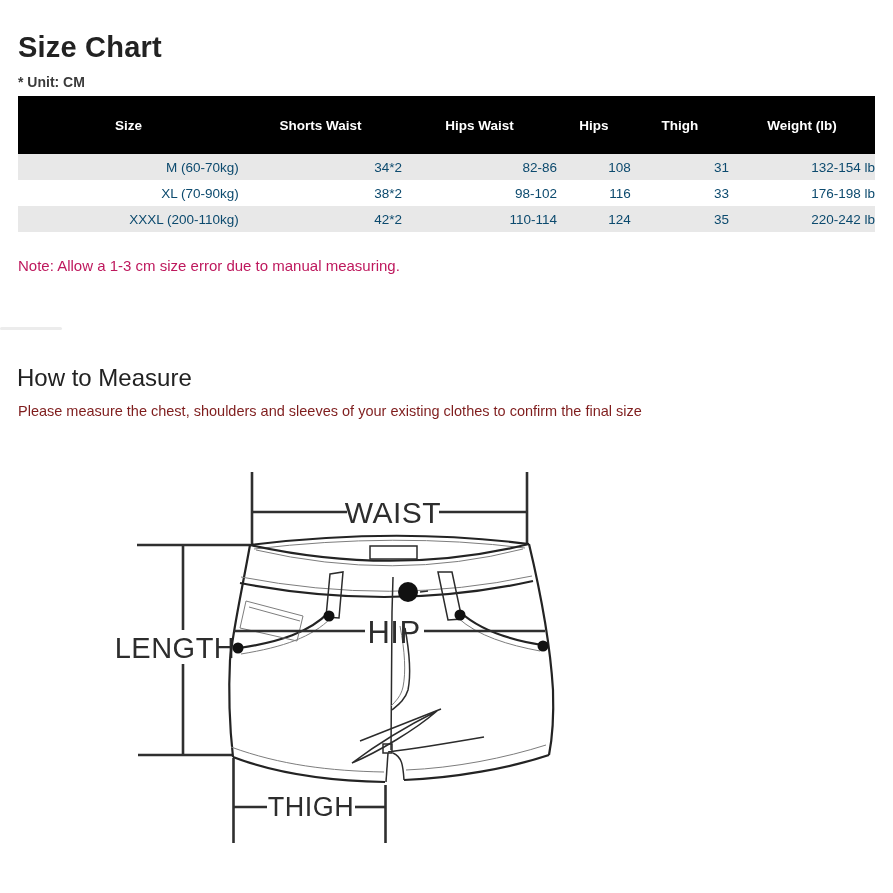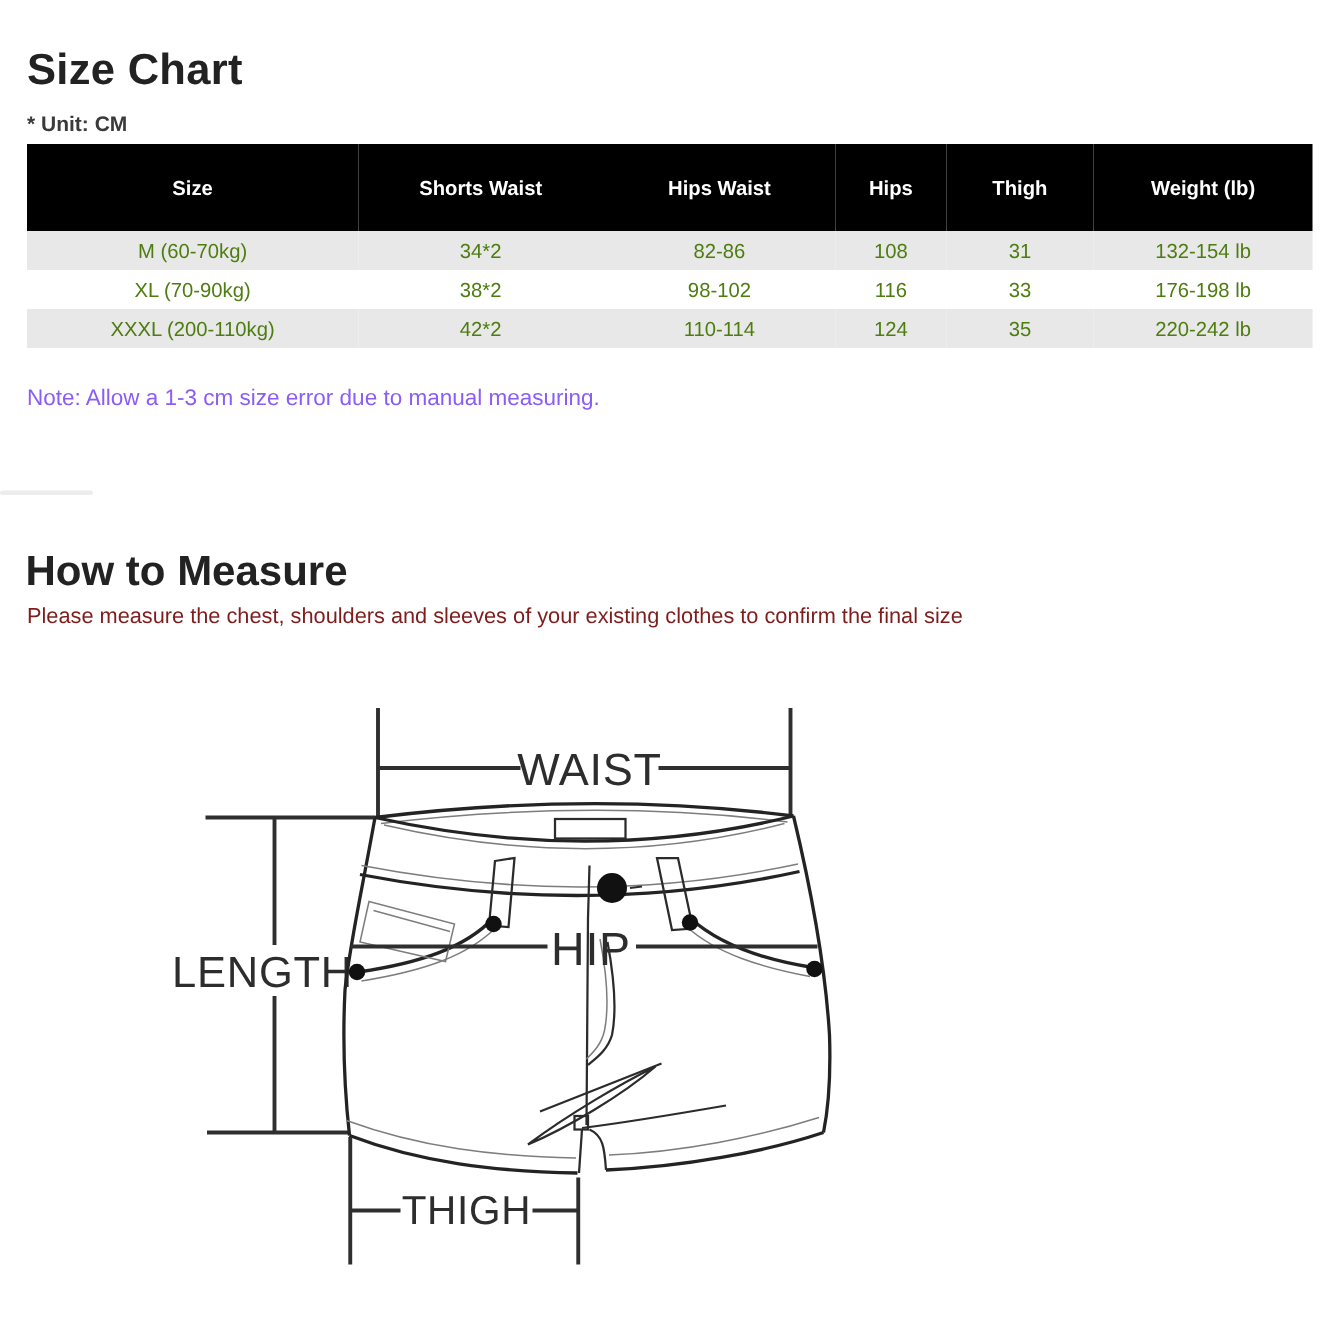--- a/index.html
+++ b/index.html
@@ -25,33 +25,33 @@
   th:nth-child(2),td:nth-child(2){width:19.6%;}
   th:nth-child(3),td:nth-child(3){width:18.4%;}
   th:nth-child(4),td:nth-child(4){width:6.8%;}
   th:nth-child(5),td:nth-child(5){width:10.3%;}
   th:nth-child(6),td:nth-child(6){width:17.1%;}
   th{
     background:var(--header_bg,#000);color:var(--header_text,#fff);
     height:26px;padding:16px;font-size:13.5px;font-weight:600;text-align:center;
   }
   td{
-    height:26px;padding:0;text-align:center;font-size:13.5px;color:#4d7c0f;
+    height:26px;padding:0;text-align:right;font-size:13.5px;color:#0c4a6e;
   }
   tbody tr:nth-child(odd) td{background:var(--row_alt_bg,#e8e8e8);}
   tbody tr:nth-child(even) td{background:#ffffff;}
   .size-note{
-    left:18px;top:257px;font-size:15px;color:#8b5cf6;
+    left:18px;top:257px;font-size:15px;color:#be185d;
   }
   .divider-stub{
     left:0;top:327px;width:62px;height:3px;background:#ececec;border-radius:2px;
   }
   .section-title{
     left:17px;top:364px;
-    font-size:28px;font-weight:700;color:#222;line-height:1.2;
+    font-size:24px;font-weight:400;color:#222;line-height:1.2;
   }
   .section-subtitle{
     left:18px;top:403px;font-size:14.5px;color:#7f1d1d;
   }
   .diagram{left:0;top:460px;}
   
   .m{stroke:#2f2f2f;stroke-width:2.6;fill:none;}          
   .o{stroke:#232323;stroke-width:2.2;fill:none;}          
   .d{stroke:#2b2b2b;stroke-width:1.5;fill:none;}          
   .s{stroke:#7d7d7d;stroke-width:1;fill:none;}            

